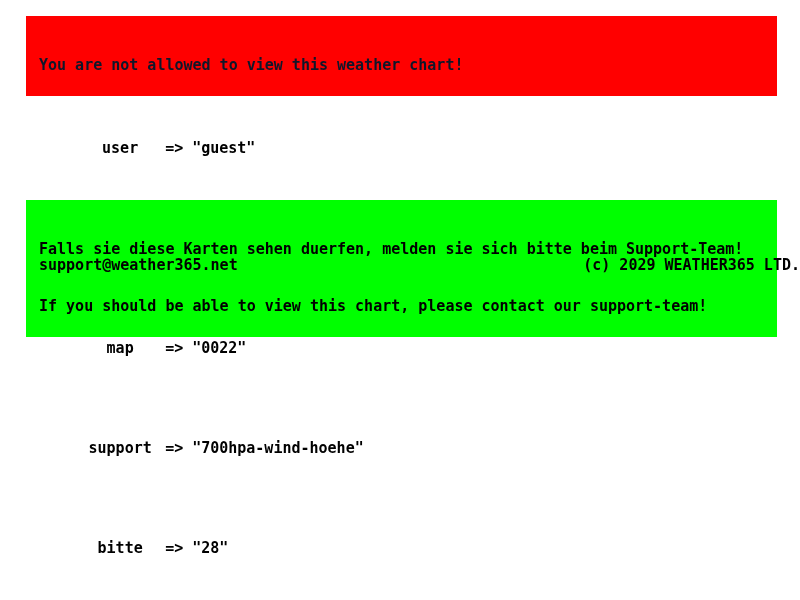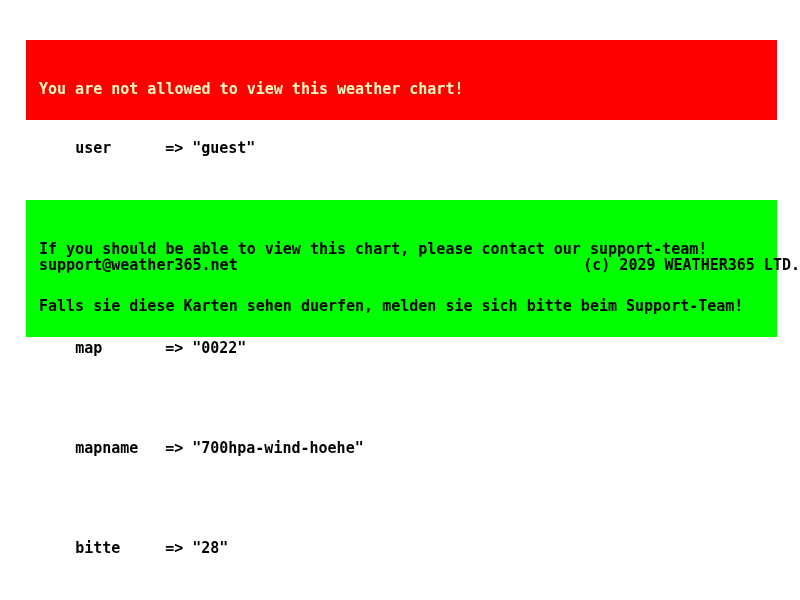--- a/index.html
+++ b/index.html
@@ -20,37 +20,38 @@
   .banner {
     position: absolute;
     left: 26px;
     width: 751px;
     box-sizing: border-box;
     padding: 2px 0 2px 13px;
     line-height: 19px;
     white-space: pre;
   }
   #error-banner {
-    top: 40px;
-    color: #fef9c3;
+    top: 16px;
+    color: #0f172a;
   }
   #support-banner {
     top: 200px;
     color: #000000;
   }
   #details {
     position: absolute;
     left: 39px;
     top: 78px;
     line-height: 20px;
     white-space: pre;
   }
   .kv-key {
     display: inline-block;
     width: 90px;  
+    text-align: center;
   }
   .kv-arrow {
     display: inline-block;
     width: 27px;  
   }
   #footer {
     position: absolute;
     left: 26px;
     top: 256px;
     width: 778px;
@@ -74,28 +75,28 @@
   <div class="kv-row">
     <span class="kv-key">user</span><span class="kv-arrow">=&gt;</span><span class="kv-value">"guest"</span>
   </div>
   <div class="kv-row">
     <span class="kv-key">component</span><span class="kv-arrow">=&gt;</span><span class="kv-value">"Weather Maps"</span>
   </div>
   <div class="kv-row">
     <span class="kv-key">map</span><span class="kv-arrow">=&gt;</span><span class="kv-value">"0022"</span>
   </div>
   <div class="kv-row">
-    <span class="kv-key">mapname</span><span class="kv-arrow">=&gt;</span><span class="kv-value">"700hpa-wind-hoehe"</span>
+    <span class="kv-key">support</span><span class="kv-arrow">=&gt;</span><span class="kv-value">"700hpa-wind-hoehe"</span>
   </div>
   <div class="kv-row">
     <span class="kv-key">bitte</span><span class="kv-arrow">=&gt;</span><span class="kv-value">"28"</span>
   </div>
 </div>
 
 <div id="support-banner" class="banner" style="background: rgb(0, 255, 0);">
+  <div>Falls sie diese Karten sehen duerfen, melden sie sich bitte beim Support-Team!</div>
   <div>If you should be able to view this chart, please contact our support-team!</div>
-  <div>Falls sie diese Karten sehen duerfen, melden sie sich bitte beim Support-Team!</div>
 </div>
 
 <div id="footer">
   <span>support@weather365.net</span>
   <span>(c) 2029 WEATHER365 LTD.</span>
 </div>
 
 </body></html>

